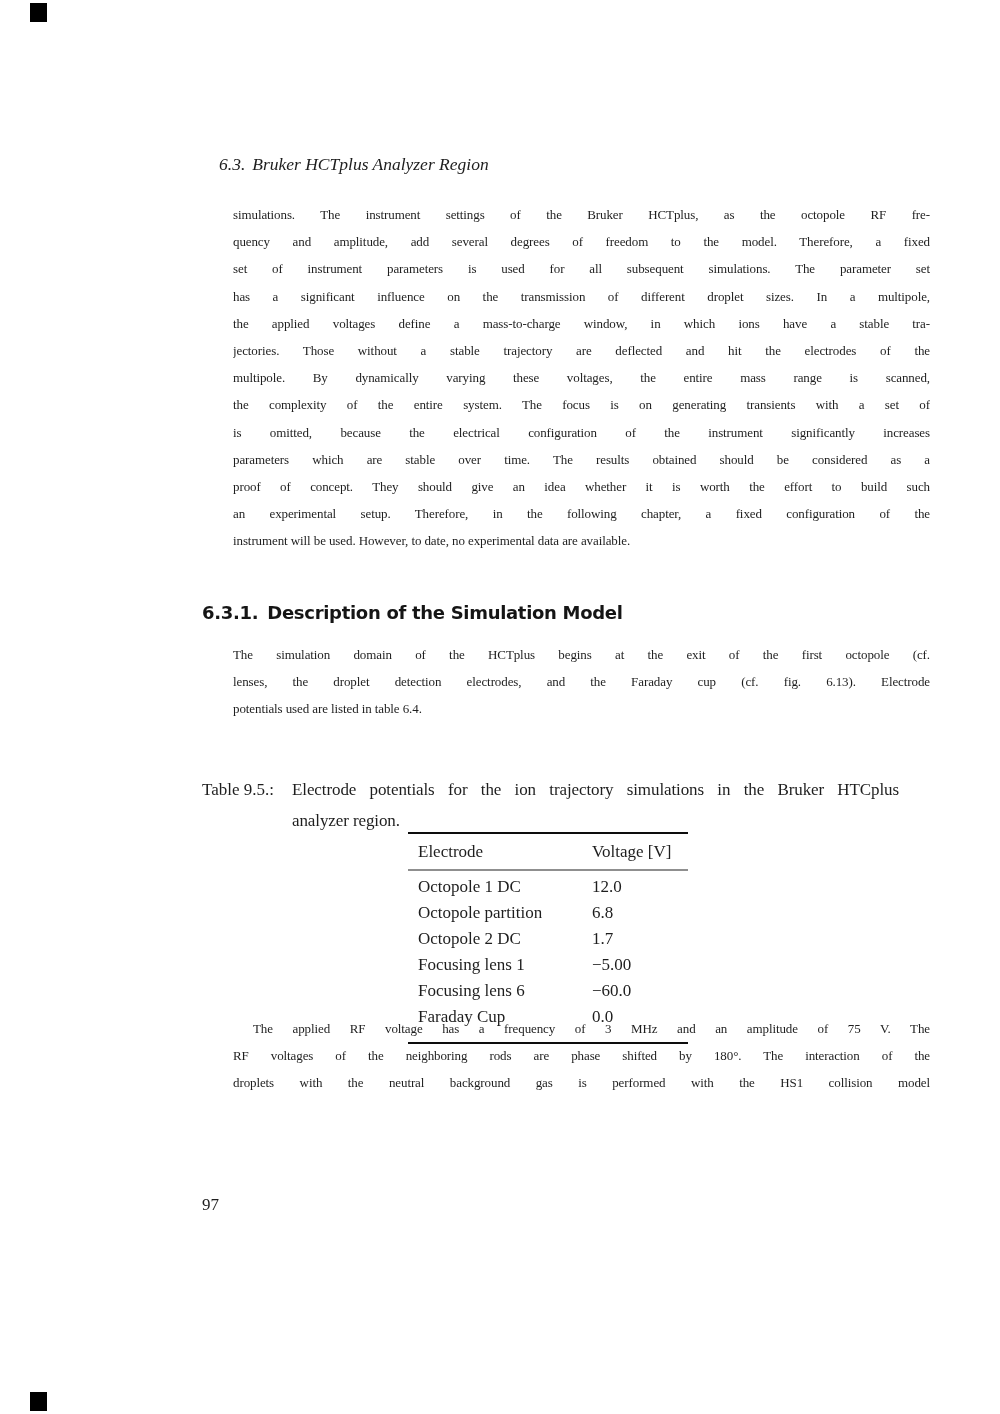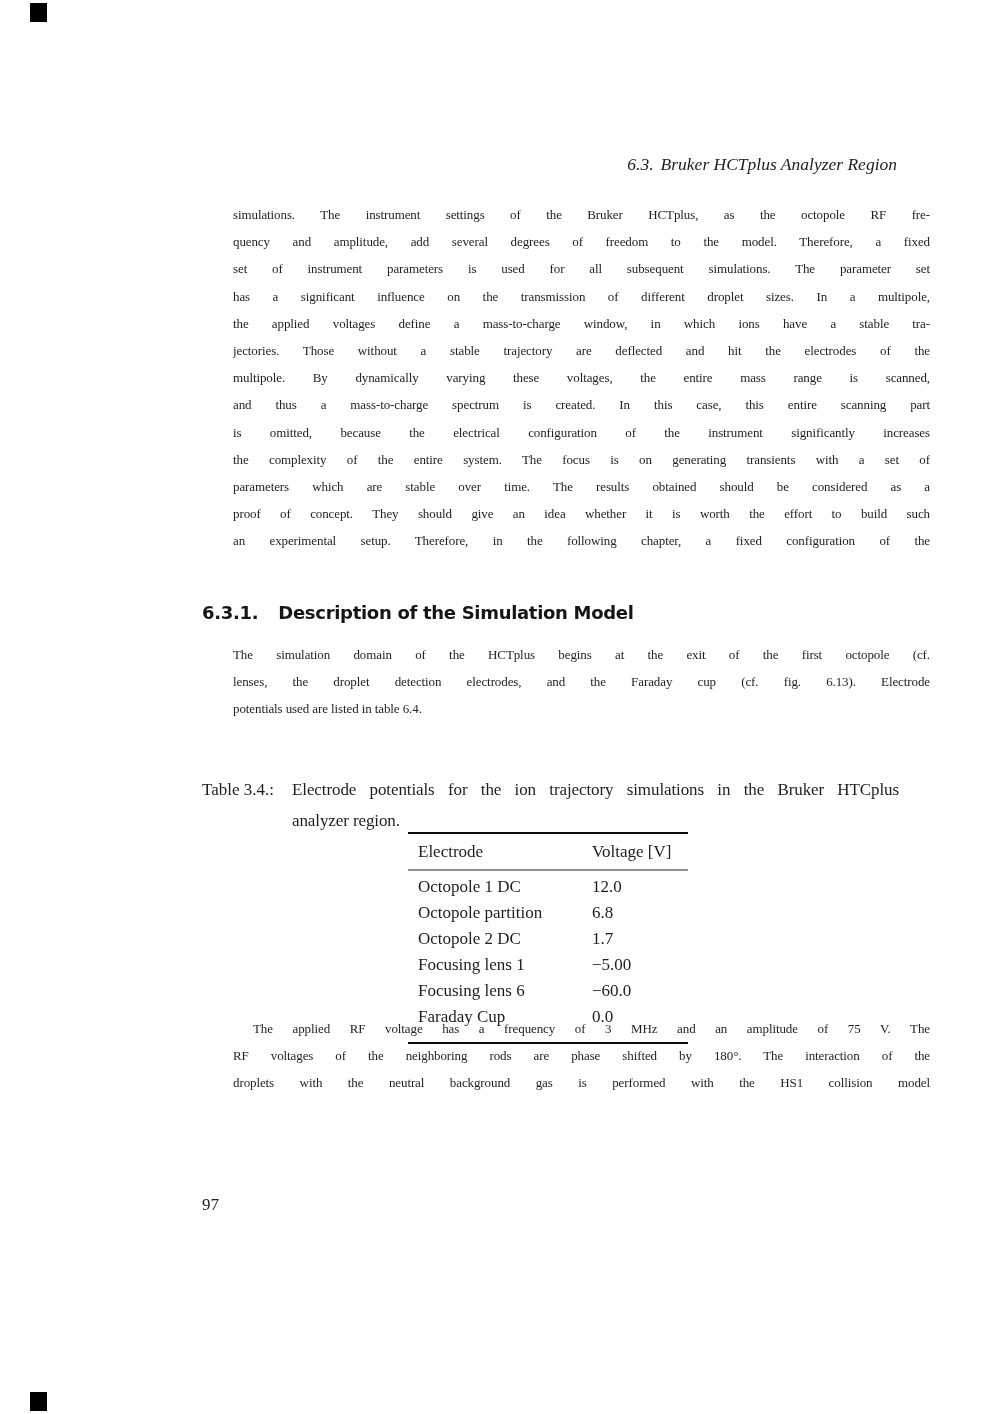--- a/index.html
+++ b/index.html
@@ -10,22 +10,22 @@
     background: #ffffff;
     color: #1e1e1e;
     font-family: "Liberation Serif", "DejaVu Serif", serif;
     overflow: hidden;
   }
   .mark { position: absolute; background: #000; }
   .mark-top    { left: 30px; top: 3px;    width: 17px; height: 19px; }
   .mark-bottom { left: 30px; top: 1392px; width: 17px; height: 19px; }
 
   .running-header {
-    position: absolute; left: 200px; top: 152px; width: 697px;
-    text-align: right;
+    position: absolute; left: 219px; top: 152px; width: 697px;
+    text-align: left;
     font-style: italic;
     font-size: 17.5px;
     line-height: 24px;
   }
   .rh-title { margin-left: 7px; }
 
   .para {
     position: absolute; left: 202px; width: 697px;
     font-size: 13px;
     margin-left: 31px;
@@ -48,21 +48,21 @@
 
   .heading {
     position: absolute; left: 202px; top: 599px; width: 697px;
     font-family: "DejaVu Sans", "Liberation Sans", sans-serif;
     font-weight: bold;
     font-size: 18px;
     letter-spacing: -0.3px;
     line-height: 27px;
     color: #151515;
   }
-  .h-title { margin-left: 20px; }
+  .h-title { margin-left: 9px; }
 
   .caption {
     position: absolute; left: 202px; top: 775px; width: 697px;
     font-size: 17px;
     display: flex;
   }
   .cap-label { flex: 0 0 90px; line-height: 30.5px; }
   .cap-text { flex: 1 1 auto; width: 607px; }
   .cap-line {
     height: 30.5px; line-height: 30.5px;
@@ -107,41 +107,41 @@
 
   <div class="para p1">
 
   <div class="line">simulations.  The instrument settings of the Bruker HCTplus, as the octopole RF fre-</div>
       <div class="line">quency and amplitude, add several degrees of freedom to the model. Therefore, a fixed</div>
       <div class="line">set of instrument parameters is used for all subsequent simulations. The parameter set</div>
       <div class="line">has a significant influence on the transmission of different droplet sizes. In a multipole,</div>
       <div class="line">the applied voltages define a mass-to-charge window, in which ions have a stable tra-</div>
       <div class="line">jectories. Those without a stable trajectory are deflected and hit the electrodes of the</div>
       <div class="line">multipole.  By dynamically varying these voltages, the entire mass range is scanned,</div>
-      <div class="line">and thus a mass-to-charge spectrum is created. In this case, this entire scanning part</div>
+      <div class="line">the complexity of the entire system. The focus is on generating transients with a set of</div>
       <div class="line">is omitted, because the electrical configuration of the instrument significantly increases</div>
-      <div class="line">the complexity of the entire system. The focus is on generating transients with a set of</div>
       <div class="line">parameters which are stable over time. The results obtained should be considered as a</div>
       <div class="line">proof of concept. They should give an idea whether it is worth the effort to build such</div>
       <div class="line">an experimental setup. Therefore, in the following chapter, a fixed configuration of the</div>
+      <div class="line last">instrument will be used. However, to date, no experimental data are available.</div>
     </div>
 
   <div class="heading">
     <span>6.3.1.</span><span class="h-title">Description of the Simulation Model</span>
   </div>
 
   <div class="para p2">
 
   <div class="line">The simulation domain of the HCTplus begins at the exit of the first octopole (cf.</div>
       <div class="line">lenses, the droplet detection electrodes, and the Faraday cup (cf. fig. 6.13). Electrode</div>
       <div class="line last">potentials used are listed in table 6.4.</div>
     </div>
 
   <div class="caption">
-    <div class="cap-label">Table 3.4.:</div>
+    <div class="cap-label">Table 9.5.:</div>
     <div class="cap-text">
 
     <div class="cap-line">Electrode potentials for the ion trajectory simulations in the Bruker HTCplus</div>
         <div class="cap-line last">analyzer region.</div>
       </div>
   </div>
 
   <div class="vtable">
     <div class="rule thick"></div>
     <div class="trow thead">

